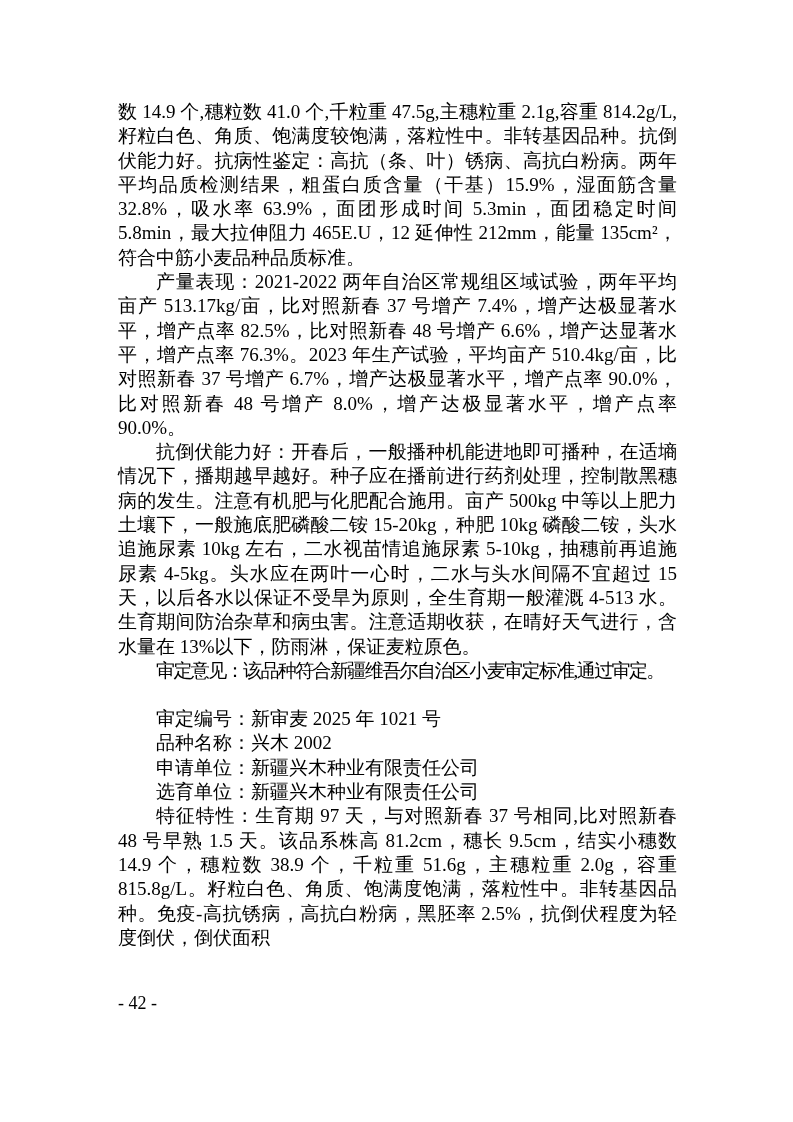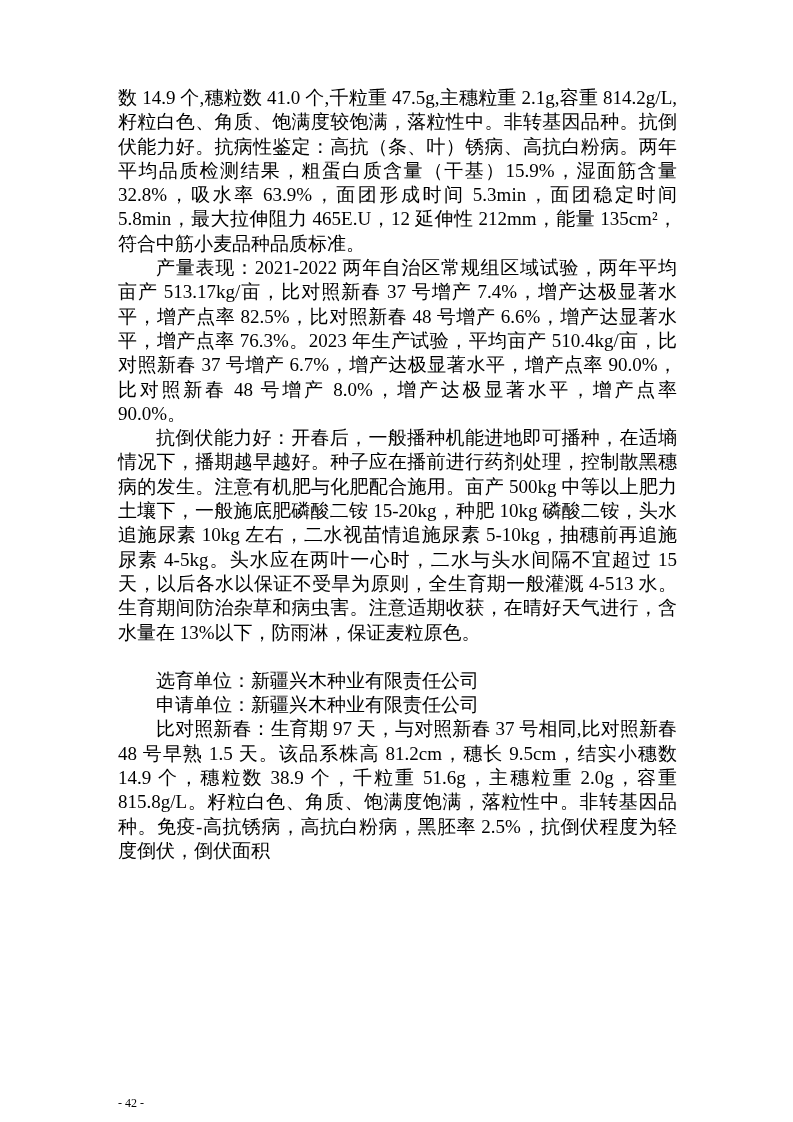--- a/index.html
+++ b/index.html
@@ -7,60 +7,63 @@
     position:relative;
     width:793px;height:1122px;
     margin:0 auto;
     background:#ffffff;
     color:#000;
     font-family:"Liberation Serif","DejaVu Serif",serif;
     overflow:hidden;
   }
   .doc-body{
     position:absolute;
-    left:118px;top:86px;width:559px;
+    left:118px;top:100px;width:559px;
     font-size:19px;
     line-height:24.3px;
     text-align:justify;
   }
   .doc-body p{margin:0;text-indent:2em;}
   .doc-body p.noindent{text-indent:0;}
   .doc-body b{font-weight:400;}
   .tight{letter-spacing:-1.6px;}
   .fields{margin-top:24px;}
   .page-footer{
     position:absolute;
-    left:118px;top:1092px;
-    font-size:12px;
+    left:118px;top:992px;
+    font-size:18px;
     line-height:22px;
   }
 </style>
 </head>
 <body>
 
 <div class="page">
   <div class="doc-body">
 
     <p class="noindent">数 14.9 个,穗粒数 41.0 个,千粒重 47.5g,主穗粒重 2.1g,容重 814.2g/L,籽粒白色、角质、饱满度较饱满，落粒性中。非转基因品种。抗倒伏能力好。抗病性鉴定：高抗（条、叶）锈病、高抗白粉病。两年平均品质检测结果，粗蛋白质含量（干基）15.9%，湿面筋含量 32.8%，吸水率 63.9%，面团形成时间 5.3min，面团稳定时间 5.8min，最大拉伸阻力 465E.U，12 延伸性 212mm，能量 135cm²，符合中筋小麦品种品质标准。</p>
 
     <p><b>产量表现：</b><span>2021-2022 两年自治区常规组区域试验，两年平均亩产 513.17kg/亩，比对照新春 37 号增产 7.4%，增产达极显著水平，增产点率 82.5%，比对照新春 48 号增产 6.6%，增产达显著水平，增产点率 76.3%。2023 年生产试验，平均亩产 510.4kg/亩，比对照新春 37 号增产 6.7%，增产达极显著水平，增产点率 90.0%，比对照新春 48 号增产 8.0%，增产达极显著水平，增产点率 90.0%。</span></p>
 
     <p><b>抗倒伏能力好：</b><span>开春后，一般播种机能进地即可播种，在适墒情况下，播期越早越好。种子应在播前进行药剂处理，控制散黑穗病的发生。注意有机肥与化肥配合施用。亩产 500kg 中等以上肥力土壤下，一般施底肥磷酸二铵 15-20kg，种肥 10kg 磷酸二铵，头水追施尿素 10kg 左右，二水视苗情追施尿素 5-10kg，抽穗前再追施尿素 4-5kg。头水应在两叶一心时，二水与头水间隔不宜超过 15 天，以后各水以保证不受旱为原则，全生育期一般灌溉 4-513 水。生育期间防治杂草和病虫害。注意适期收获，在晴好天气进行，含水量在 13%以下，防雨淋，保证麦粒原色。</span></p>
 
 
+    <p class="tight"><b>审定意见：</b><span>该品种符合新疆维吾尔自治区小麦审定标准,通过审定。</span></p>
 
     <div class="fields">
+      <p><b>审定编号：</b><span>新审麦 2025 年 1021 号</span></p>
 
+      <p><b>品种名称：</b><span>兴木 2002</span></p>
+
+      <p><b>申请单位：</b><span>新疆兴木种业有限责任公司</span></p>
 
       <p><b>选育单位：</b><span>新疆兴木种业有限责任公司</span></p>
-
-      <p><b>申请单位：</b><span>新疆兴木种业有限责任公司</span></p>
 
 
 
     </div>
 
-    <p><b>比对照新春：</b><span>生育期 97 天，与对照新春 37 号相同,比对照新春 48 号早熟 1.5 天。该品系株高 81.2cm，穗长 9.5cm，结实小穗数 14.9 个，穗粒数 38.9 个，千粒重 51.6g，主穗粒重 2.0g，容重 815.8g/L。籽粒白色、角质、饱满度饱满，落粒性中。非转基因品种。免疫-高抗锈病，高抗白粉病，黑胚率 2.5%，抗倒伏程度为轻度倒伏，倒伏面积</span></p>
+    <p><b>特征特性：</b><span>生育期 97 天，与对照新春 37 号相同,比对照新春 48 号早熟 1.5 天。该品系株高 81.2cm，穗长 9.5cm，结实小穗数 14.9 个，穗粒数 38.9 个，千粒重 51.6g，主穗粒重 2.0g，容重 815.8g/L。籽粒白色、角质、饱满度饱满，落粒性中。非转基因品种。免疫-高抗锈病，高抗白粉病，黑胚率 2.5%，抗倒伏程度为轻度倒伏，倒伏面积</span></p>
 
   </div>
 
   <div class="page-footer">- 42 -</div>
 </div>
 
 </body></html>

